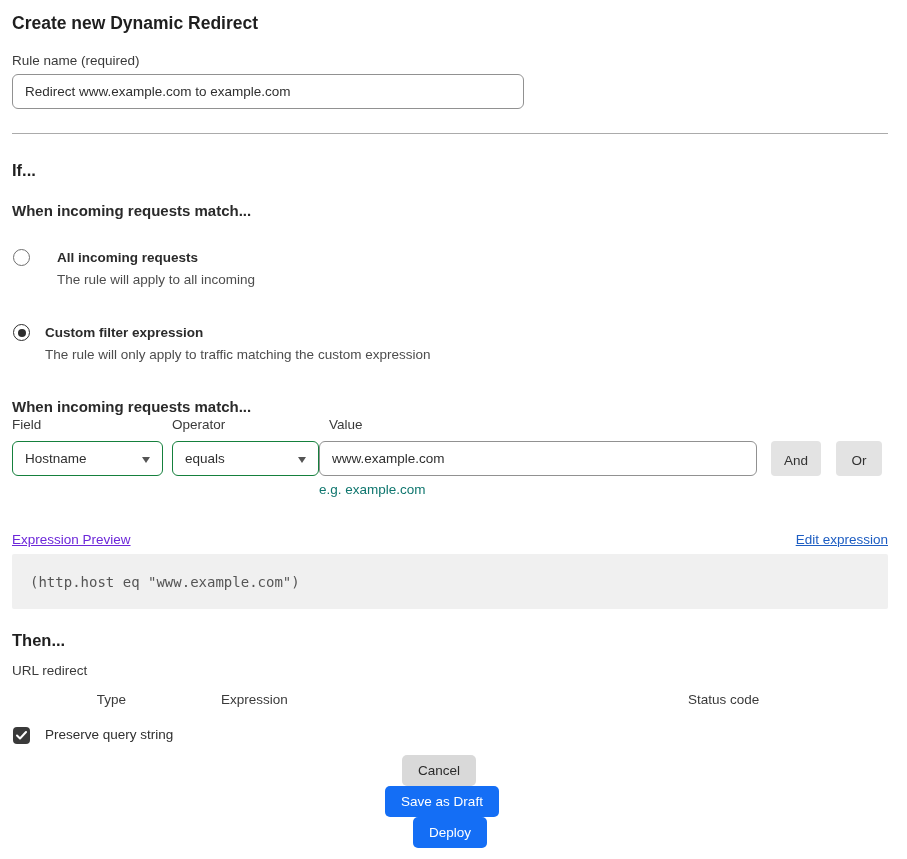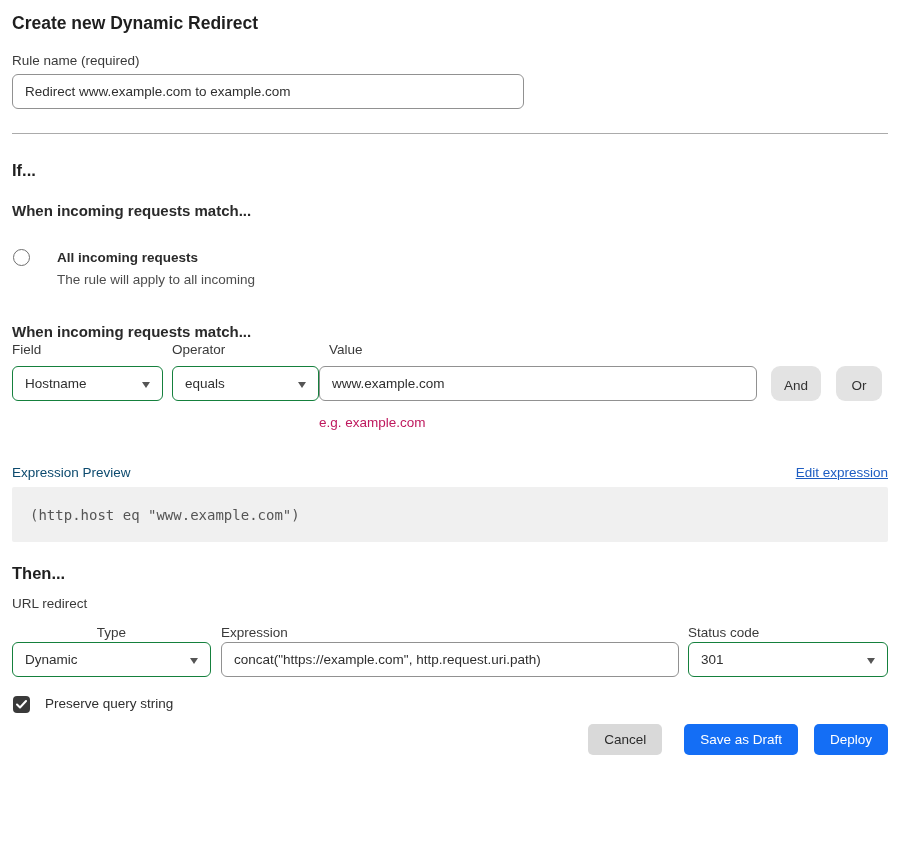--- a/index.html
+++ b/index.html
@@ -74,33 +74,33 @@
   .select .caret {
     position: absolute; right: 12px; top: 50%; margin-top: -2px;
     width: 0; height: 0;
     border-left: 4.5px solid transparent;
     border-right: 4.5px solid transparent;
     border-top: 6px solid #555;
   }
   .sel-field { width: 151px; margin-right: 9px; }
   .sel-operator { width: 147px; margin-right: 0; }
   .val-wrap { width: 438px; margin-right: 14px; }
-  .val-helper { margin-top: 13px; color: #be185d; line-height: 17px; }
+  .val-helper { margin-top: 5px; color: #0f766e; line-height: 17px; }
 
   .chip-button {
     height: 35px; min-width: 46px; padding: 12px 13px;
-    background: #e3e3e3; border: none; border-radius: 9px;
+    background: #e3e3e3; border: none; border-radius: 4px;
     font-family: "Liberation Sans", sans-serif; font-size: 13.5px; color: #333;
     cursor: pointer;
   }
   .chip-and { margin-right: 15px; }
 
   
   .preview-header { display: flex; justify-content: space-between; align-items: baseline; margin-top: 33px; }
-  .preview-label { color: #0c4a6e; line-height: 18px; }
+  .preview-label { color: #6d28d9; line-height: 18px; text-decoration: underline; }
   .edit-link { color: #1d5dc2; text-decoration: underline; cursor: pointer; line-height: 18px; }
   .preview-box {
     margin-top: 5px; height: 55px; background: #f0f0f0; border-radius: 2px;
     display: flex; align-items: center; padding: 0 18px;
   }
   .preview-code { font-family: "DejaVu Sans Mono", monospace; font-size: 14px; color: #555; }
 
   
   .then-labels { display: flex; margin-top: 12px; color: #3a3a3a; line-height: 17px; }
   .lbl-type { width: 199px; margin-right: 10px; text-align: center; }
@@ -115,21 +115,21 @@
   .checkbox-row { display: flex; align-items: center; margin-top: 18px; }
   .checkbox {
     width: 17px; height: 17px; border-radius: 4px; background: #3a3a3a;
     margin: 0 15px 0 1px; display: flex; align-items: center; justify-content: center;
     cursor: pointer; flex: 0 0 auto;
   }
   .checkbox svg { display: block; }
   .checkbox-label { color: #2f2f2f; line-height: 18px; }
 
   
-  .footer { display: flex; justify-content: flex-end; align-items: center; margin-top: 11px; }
+  .footer { display: flex; justify-content: flex-end; align-items: center; margin-top: 11px; flex-direction: column; }
   .btn {
     height: 31px; border: none; border-radius: 5px; padding: 0 16px;
     font-family: "Liberation Sans", sans-serif; font-size: 13.5px; cursor: pointer;
   }
   .btn-cancel { background: #d9d9d9; color: #2b2b2b; margin-right: 22px; }
   .btn-primary { background: #146ef5; color: #fff; }
   .btn-save { margin-right: 16px; }
 </style>
 </head>
 <body>
@@ -147,20 +147,27 @@
   <div class="sub-heading mt20">When incoming requests match...</div>
 
   <div class="radio-row first">
     <span class="radio"></span>
     <div class="radio-texts">
       <div class="radio-title">All incoming requests</div>
       <div class="radio-desc">The rule will apply to all incoming</div>
     </div>
   </div>
 
+  <div class="radio-row second">
+    <span class="radio checked"></span>
+    <div class="radio-texts">
+      <div class="radio-title">Custom filter expression</div>
+      <div class="radio-desc">The rule will only apply to traffic matching the custom expression</div>
+    </div>
+  </div>
 
   <div class="sub-heading mt34">When incoming requests match...</div>
 
   <div class="builder-labels">
     <div class="lbl-field">Field</div>
     <div class="lbl-operator">Operator</div>
     <div class="lbl-value">Value</div>
   </div>
 
   <div class="builder-row">
@@ -190,33 +197,20 @@
 
   <div class="section-heading" style="margin-top:21px;">Then...</div>
   <div class="field-label" style="margin-top:11px;">URL redirect</div>
 
   <div class="then-labels">
     <div class="lbl-type">Type</div>
     <div class="lbl-expr">Expression</div>
     <div class="lbl-status">Status code</div>
   </div>
 
-  <div class="then-row">
-    <div class="select sel-type">
-      <span>Dynamic</span>
-      <span class="caret"></span>
-    </div>
-    <div class="expr-wrap">
-      <input class="text-input" type="text" value="concat(&quot;https://example.com&quot;, http.request.uri.path)" style="">
-    </div>
-    <div class="select sel-status">
-      <span>301</span>
-      <span class="caret"></span>
-    </div>
-  </div>
 
   <div class="checkbox-row">
     <span class="checkbox checked">
       <svg width="11" height="9" viewBox="0 0 11 9">
         <polyline points="1,4.5 4,7.5 10,1" fill="none" stroke="#ffffff" stroke-width="2" stroke-linecap="round" stroke-linejoin="round"></polyline>
       </svg>
     </span>
     <span class="checkbox-label">Preserve query string</span>
   </div>
 

